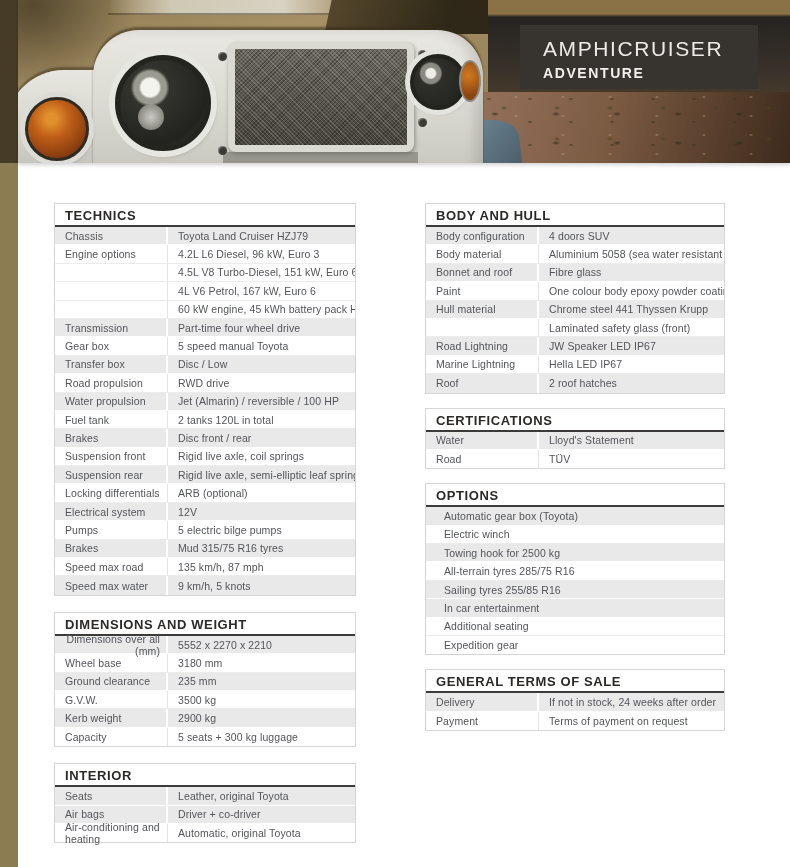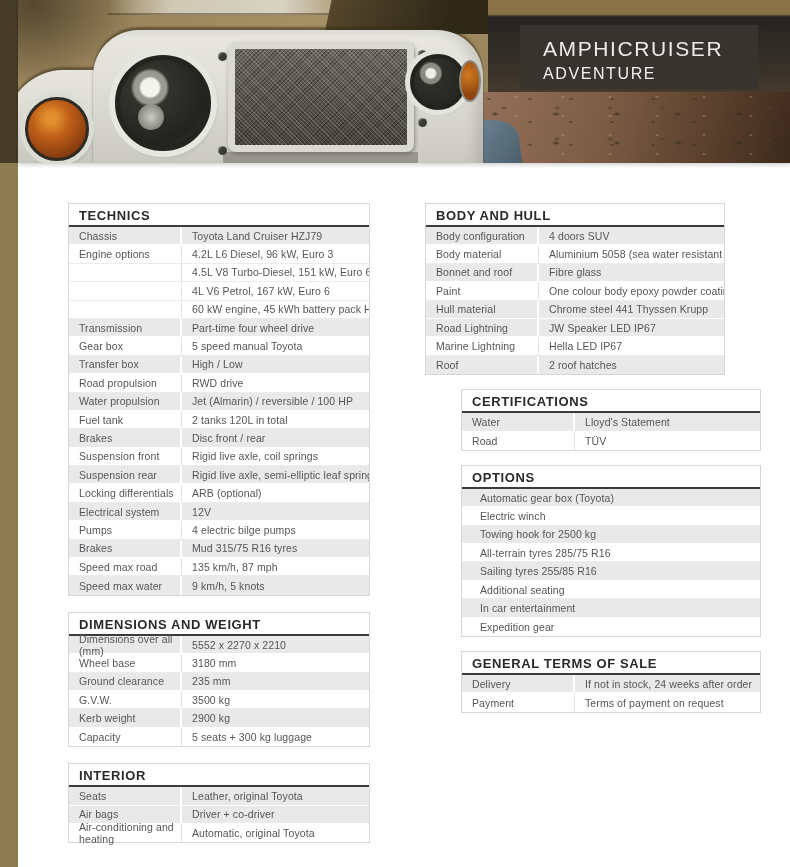--- a/index.html
+++ b/index.html
@@ -65,37 +65,37 @@
             linear-gradient(105deg,#93705a 0%, #7d5c44 40%, #553c2a 78%, #3c2a1d 100%);
           background-size:41px 23px, 53px 31px, 47px 19px, 61px 29px, 100% 100%; }
   .hero .bumper-blue { position:absolute; left:372px; top:124px; width:130px; height:50px;
           background:linear-gradient(135deg,#8ba3b2 0%,#6d8696 45%,#4c5d69 100%);
           border-radius:45% 25% 0 0 / 70% 40% 0 0; transform:rotate(-7deg); }
 
   
   .banner { position:absolute; left:520px; top:25px; width:238px; height:64px; background:#37332e;
             color:#f2f0ed; padding:11px 0 16px 23px; z-index:5; }
   .banner .l1 { font-size:21px; font-weight:400; letter-spacing:1.6px; line-height:25px; color:#edebe7; }
-  .banner .l2 { font-size:16px; font-weight:400; letter-spacing:1.6px; line-height:25px; }
+  .banner .l2 { font-size:14px; font-weight:700; letter-spacing:1.6px; line-height:25px; }
 
   
   .col { position:absolute; top:203px; }
-  .col-left  { left:68px;  width:302px; }
+  .col-left  { left:54px;  width:302px; }
   .col-right { left:425px; width:300px; }
   .spec-table { background:#fff; border:1px solid #d6d6d6; width:100%; }
   .col-left  .spec-table + .spec-table { margin-top:16px; }
-  .col-right .spec-table + .spec-table { margin-top:14px;margin-left:36px; }
+  .col-right .spec-table + .spec-table { margin-top:14px; }
   .t-header { height:23px; padding:4px 10px 0 10px; border-bottom:2px solid #3c3b39;
               font-size:13px; font-weight:700; letter-spacing:.6px; color:#2b2a28; }
   .t-row { display:flex; align-items:center; height:18.4px; font-size:10.5px; color:#54555a; letter-spacing:.1px; }
   .t-row.shaded { background:#e9e9e9; border-bottom:1px solid #ffffff; }
   .t-row.plain  { background:#ffffff; border-bottom:1px solid #ececec; }
   .t-row:last-child { border-bottom:none; }
   .t-label { width:113px; min-width:113px; padding:0 6px 0 10px; align-self:stretch; display:flex; align-items:center; }
-  .t-row.shaded .t-label { border-right:2px solid #ffffff; }
+  .t-row.shaded .t-label { border-right:2px solid #ffffff;text-align:right; }
   .t-row.plain  .t-label { border-right:1px solid #e4e4e4; }
   .t-value { flex:1; padding:0 8px 0 10px; white-space:nowrap; overflow:hidden; }
   .t-row.full .t-value { padding-left:18px; }
 </style>
 </head>
 <body>
 
 <div class="strip-dark"></div>
 <div class="strip-khaki"></div>
 
@@ -151,21 +151,21 @@
       <div class="t-row shaded">
         <span class="t-label">Transmission</span>
         <span class="t-value">Part-time four wheel drive</span>
       </div>
       <div class="t-row plain">
         <span class="t-label">Gear box</span>
         <span class="t-value">5 speed manual Toyota</span>
       </div>
       <div class="t-row shaded">
         <span class="t-label">Transfer box</span>
-        <span class="t-value">High / Low</span>
+        <span class="t-value">Disc / Low</span>
       </div>
       <div class="t-row plain">
         <span class="t-label">Road propulsion</span>
         <span class="t-value">RWD drive</span>
       </div>
       <div class="t-row shaded">
         <span class="t-label">Water propulsion</span>
         <span class="t-value">Jet (Almarin) / reversible / 100 HP</span>
       </div>
       <div class="t-row plain">
@@ -187,21 +187,21 @@
       <div class="t-row plain">
         <span class="t-label">Locking differentials</span>
         <span class="t-value">ARB (optional)</span>
       </div>
       <div class="t-row shaded">
         <span class="t-label">Electrical system</span>
         <span class="t-value">12V</span>
       </div>
       <div class="t-row plain">
         <span class="t-label">Pumps</span>
-        <span class="t-value">4 electric bilge pumps</span>
+        <span class="t-value">5 electric bilge pumps</span>
       </div>
       <div class="t-row shaded">
         <span class="t-label">Brakes</span>
         <span class="t-value">Mud 315/75 R16 tyres</span>
       </div>
       <div class="t-row plain">
         <span class="t-label">Speed max road</span>
         <span class="t-value">135 km/h, 87 mph</span>
       </div>
       <div class="t-row shaded">
@@ -267,20 +267,24 @@
         <span class="t-label">Bonnet and roof</span>
         <span class="t-value">Fibre glass</span>
       </div>
       <div class="t-row plain">
         <span class="t-label">Paint</span>
         <span class="t-value">One colour body epoxy powder coating</span>
       </div>
       <div class="t-row shaded">
         <span class="t-label">Hull material</span>
         <span class="t-value">Chrome steel 441 Thyssen Krupp</span>
+      </div>
+      <div class="t-row plain">
+        <span class="t-label"></span>
+        <span class="t-value">Laminated safety glass (front)</span>
       </div>
       <div class="t-row shaded">
         <span class="t-label">Road Lightning</span>
         <span class="t-value">JW Speaker LED IP67</span>
       </div>
       <div class="t-row plain">
         <span class="t-label">Marine Lightning</span>
         <span class="t-value">Hella LED IP67</span>
       </div>
       <div class="t-row shaded">
@@ -309,26 +313,26 @@
       </div>
       <div class="t-row shaded full">
         <span class="t-value">Towing hook for 2500 kg</span>
       </div>
       <div class="t-row plain full">
         <span class="t-value">All-terrain tyres 285/75 R16</span>
       </div>
       <div class="t-row shaded full">
         <span class="t-value">Sailing tyres 255/85 R16</span>
       </div>
+      <div class="t-row shaded full">
+        <span class="t-value">In car entertainment</span>
+      </div>
       <div class="t-row plain full">
         <span class="t-value">Additional seating</span>
       </div>
-      <div class="t-row shaded full">
-        <span class="t-value">In car entertainment</span>
-      </div>
       <div class="t-row plain full">
         <span class="t-value">Expedition gear</span>
       </div>
     </section>
     <section class="spec-table">
       <div class="t-header">GENERAL TERMS OF SALE</div>
       <div class="t-row shaded">
         <span class="t-label">Delivery</span>
         <span class="t-value">If not in stock, 24 weeks after order</span>
       </div>

